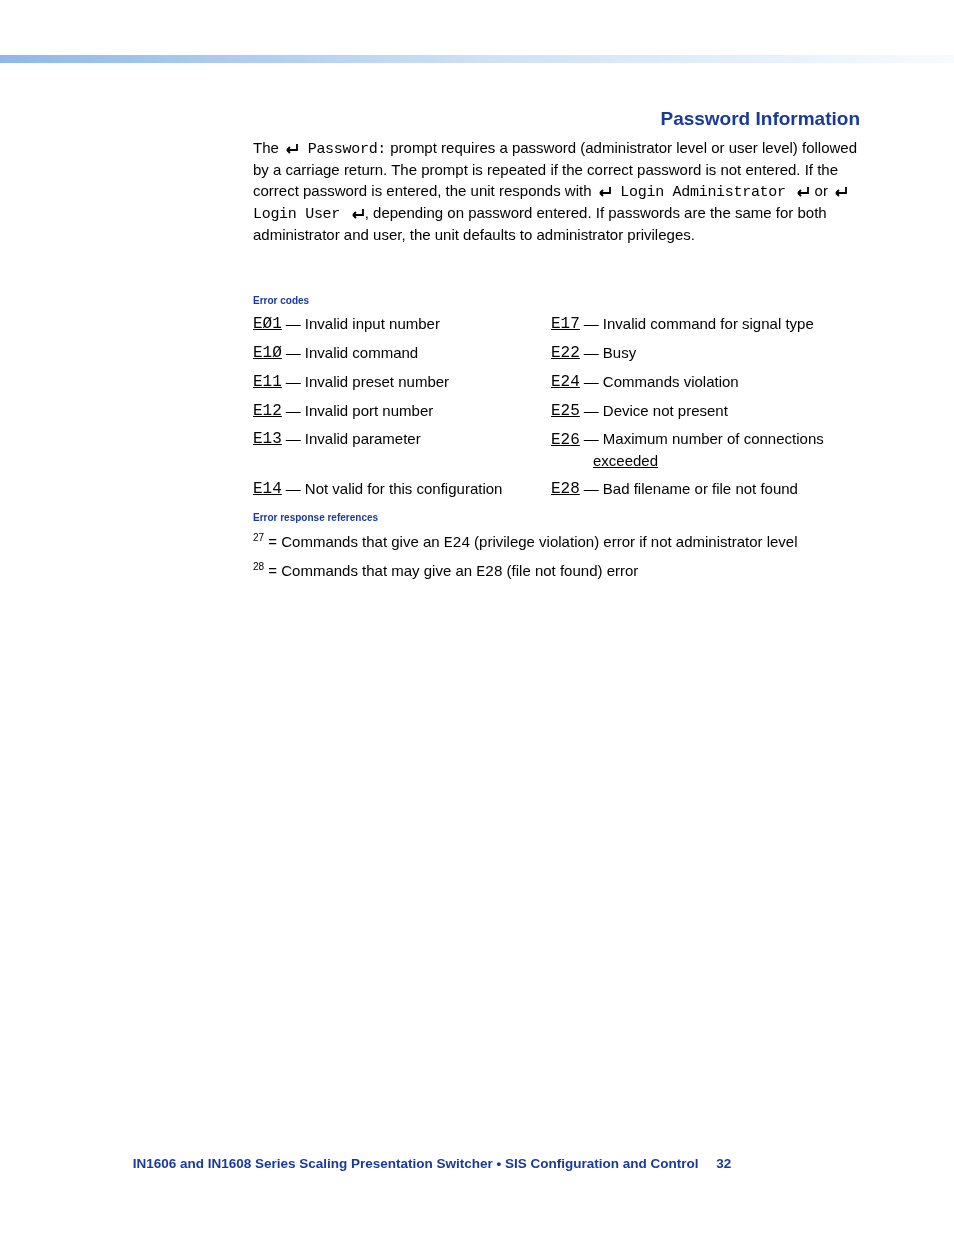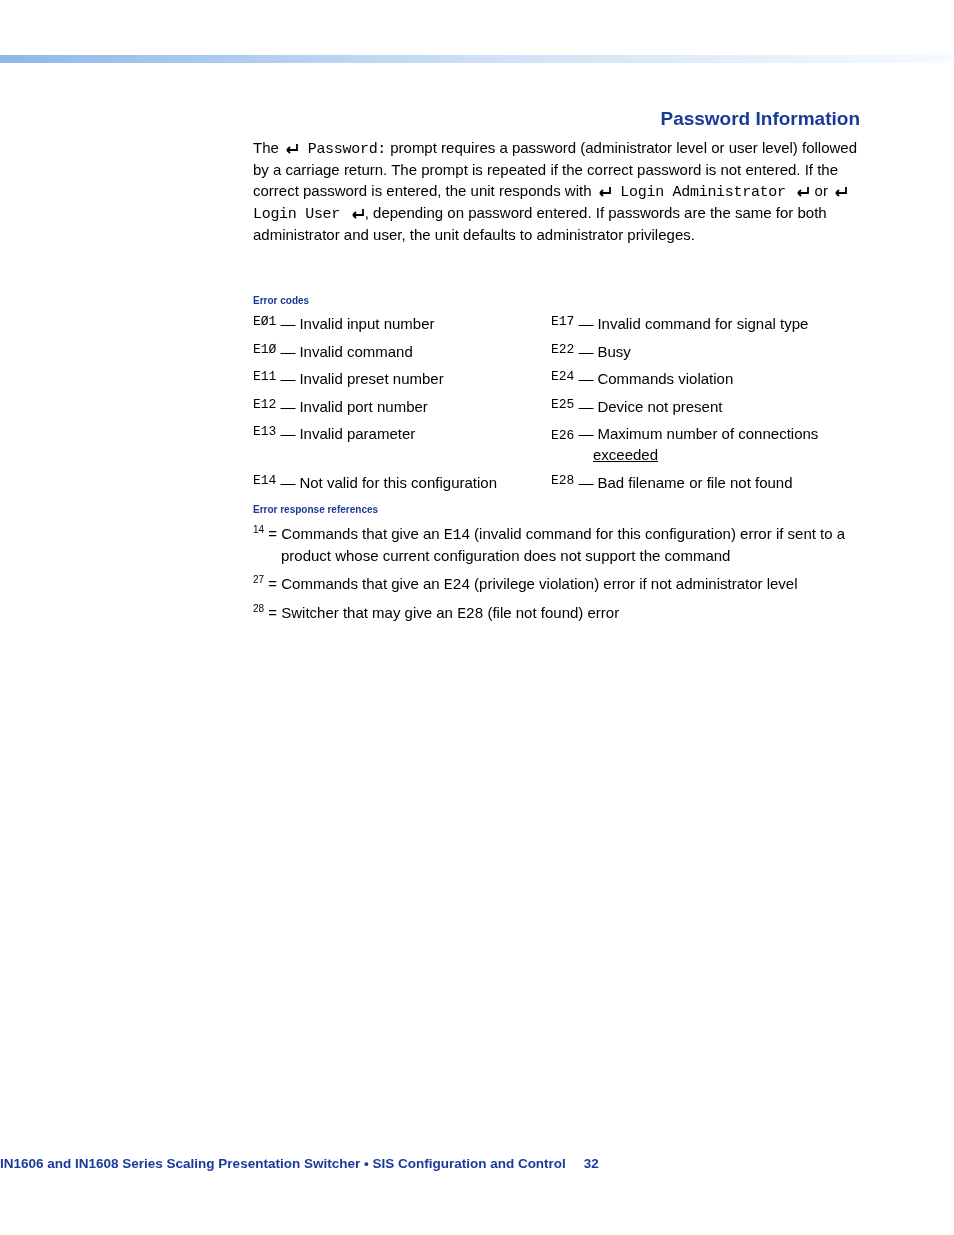--- a/index.html
+++ b/index.html
@@ -59,34 +59,34 @@
   .enter-icon svg { display: block; }
   .codes-grid {
     display: grid;
     grid-template-columns: 288px 1fr;
     column-gap: 10px;
     row-gap: 8px;
     font-size: 15px;
     line-height: 1.3;
   }
   .code-row { display: flex; }
-  .code-label { font-family: "Courier New", monospace; font-size: 13px; white-space: nowrap; }
+  .code-label { font-family: "Courier New", monospace; font-size: 16px; white-space: nowrap; text-decoration: underline; }
   .code-dash { margin: 0 4px; }
   .code-desc { }
   .cont-indent { padding-left: 42px; text-decoration: underline; }
   .ref-block { margin-top: 6px; }
   .ref-line { font-size: 15px; line-height: 1.35; margin-bottom: 6px; padding-left: 0; }
   .ref-line .sup { font-size: 10px; vertical-align: super; }
   .ref-cont { padding-left: 28px; }
   .footer {
     position: absolute;
     bottom: 64px;
     left: 0;
     width: 954px;
-    text-align: left;
+    text-align: center;
     padding-right: 90px;
     font-size: 13.5px;
     font-weight: bold;
     color: #1a3a99;
   }
   .footer .pg { margin-left: 14px; }
   .sect-gap { height: 26px; }
 </style>
 </head>
 <body>
@@ -173,23 +173,22 @@
         </div>
         <div class="code-row">
           <span class="code-label">E28</span>
           <span class="code-dash">—</span>
           <span class="code-desc">Bad filename or file not found</span>
         </div>
       </div>
 
     <h3 class="subsection" style="margin-top:12px;">Error response references</h3>
     <div class="ref-block" id="ref-block">
-        <p class="ref-line"><span class="sup">14</span><span> = Commands that give an </span><span class="mono">E14</span><span> (invalid command for this configuration) error if sent to a</span><br><span class="ref-cont">product whose current configuration does not support the command</span></p>
         <p class="ref-line"><span class="sup">27</span><span> = Commands that give an </span><span class="mono">E24</span><span> (privilege violation) error if not administrator level</span></p>
-        <p class="ref-line"><span class="sup">28</span><span> = Switcher that may give an </span><span class="mono">E28</span><span> (file not found) error</span></p>
+        <p class="ref-line"><span class="sup">28</span><span> = Commands that may give an </span><span class="mono">E28</span><span> (file not found) error</span></p>
       </div>
   </div>
 
 </div>
 
 <div class="footer">
   <span>IN1606 and IN1608 Series Scaling Presentation Switcher • SIS Configuration and Control</span>
   <span class="pg">32</span>
 </div>
 

